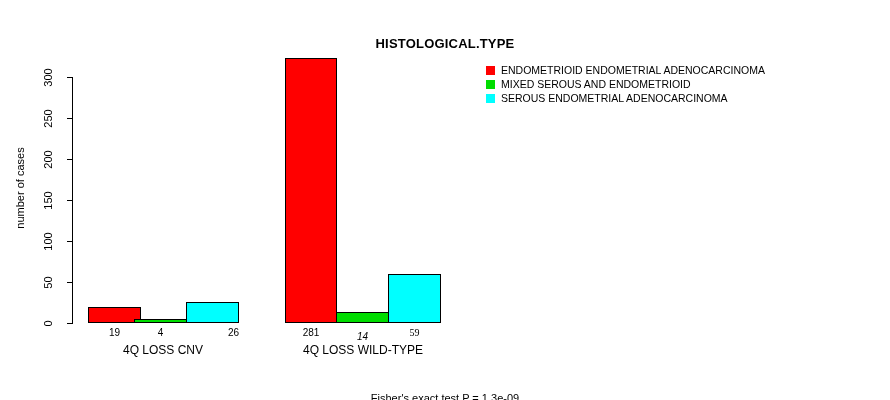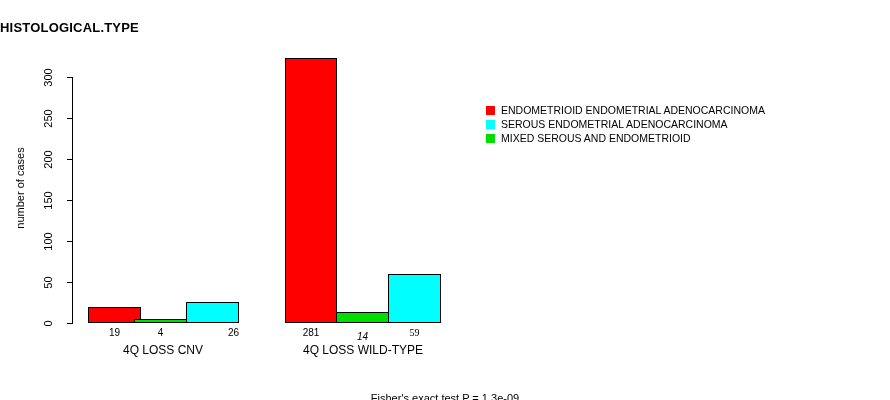--- a/index.html
+++ b/index.html
@@ -13,22 +13,23 @@
     position: relative;
     overflow: hidden;
     font-family: "Liberation Sans", sans-serif;
     color: #000000;
   }
 
   
   #chart-title {
     position: absolute;
     left: 0;
-    top: 20px;
+    top: 36px;
     width: 890px;
+    text-align: center;
     font-size: 13px;
     font-weight: bold;
     letter-spacing: 0.2px;
   }
 
   
   #plot-area {
     position: absolute;
     left: 0;
     top: 0;
@@ -84,21 +85,20 @@
     line-height: 12px;
     text-align: center;
     white-space: nowrap;
   }
 
   
   #legend {
     position: absolute;
     left: 486px;
     top: 64px;
-    margin-top: 40px;
   }
   .legend-row {
     display: flex;
     align-items: center;
     height: 12px;
     margin-bottom: 2px;
   }
   .legend-swatch {
     width: 9px;
     height: 9px;
@@ -173,22 +173,22 @@
 
   <div class="group-label" style="left:278px; top:344px; width:170px;">4Q LOSS WILD-TYPE</div>
 </div>
 
 <div id="legend">
   <div class="legend-row">
     <div class="legend-swatch" style="background:#FF0000;"></div>
     <div class="legend-text">ENDOMETRIOID ENDOMETRIAL ADENOCARCINOMA</div>
   </div>
   <div class="legend-row">
+    <div class="legend-swatch" style="background:#00DD00;"></div>
+    <div class="legend-text">MIXED SEROUS AND ENDOMETRIOID</div>
+  </div>
+  <div class="legend-row">
     <div class="legend-swatch" style="background:#00FFFF;"></div>
     <div class="legend-text">SEROUS ENDOMETRIAL ADENOCARCINOMA</div>
-  </div>
-  <div class="legend-row">
-    <div class="legend-swatch" style="background:#00DD00;"></div>
-    <div class="legend-text">MIXED SEROUS AND ENDOMETRIOID</div>
   </div>
 </div>
 
 <div id="footer-note">Fisher's exact test P = 1.3e-09</div>
 
 </body></html>

